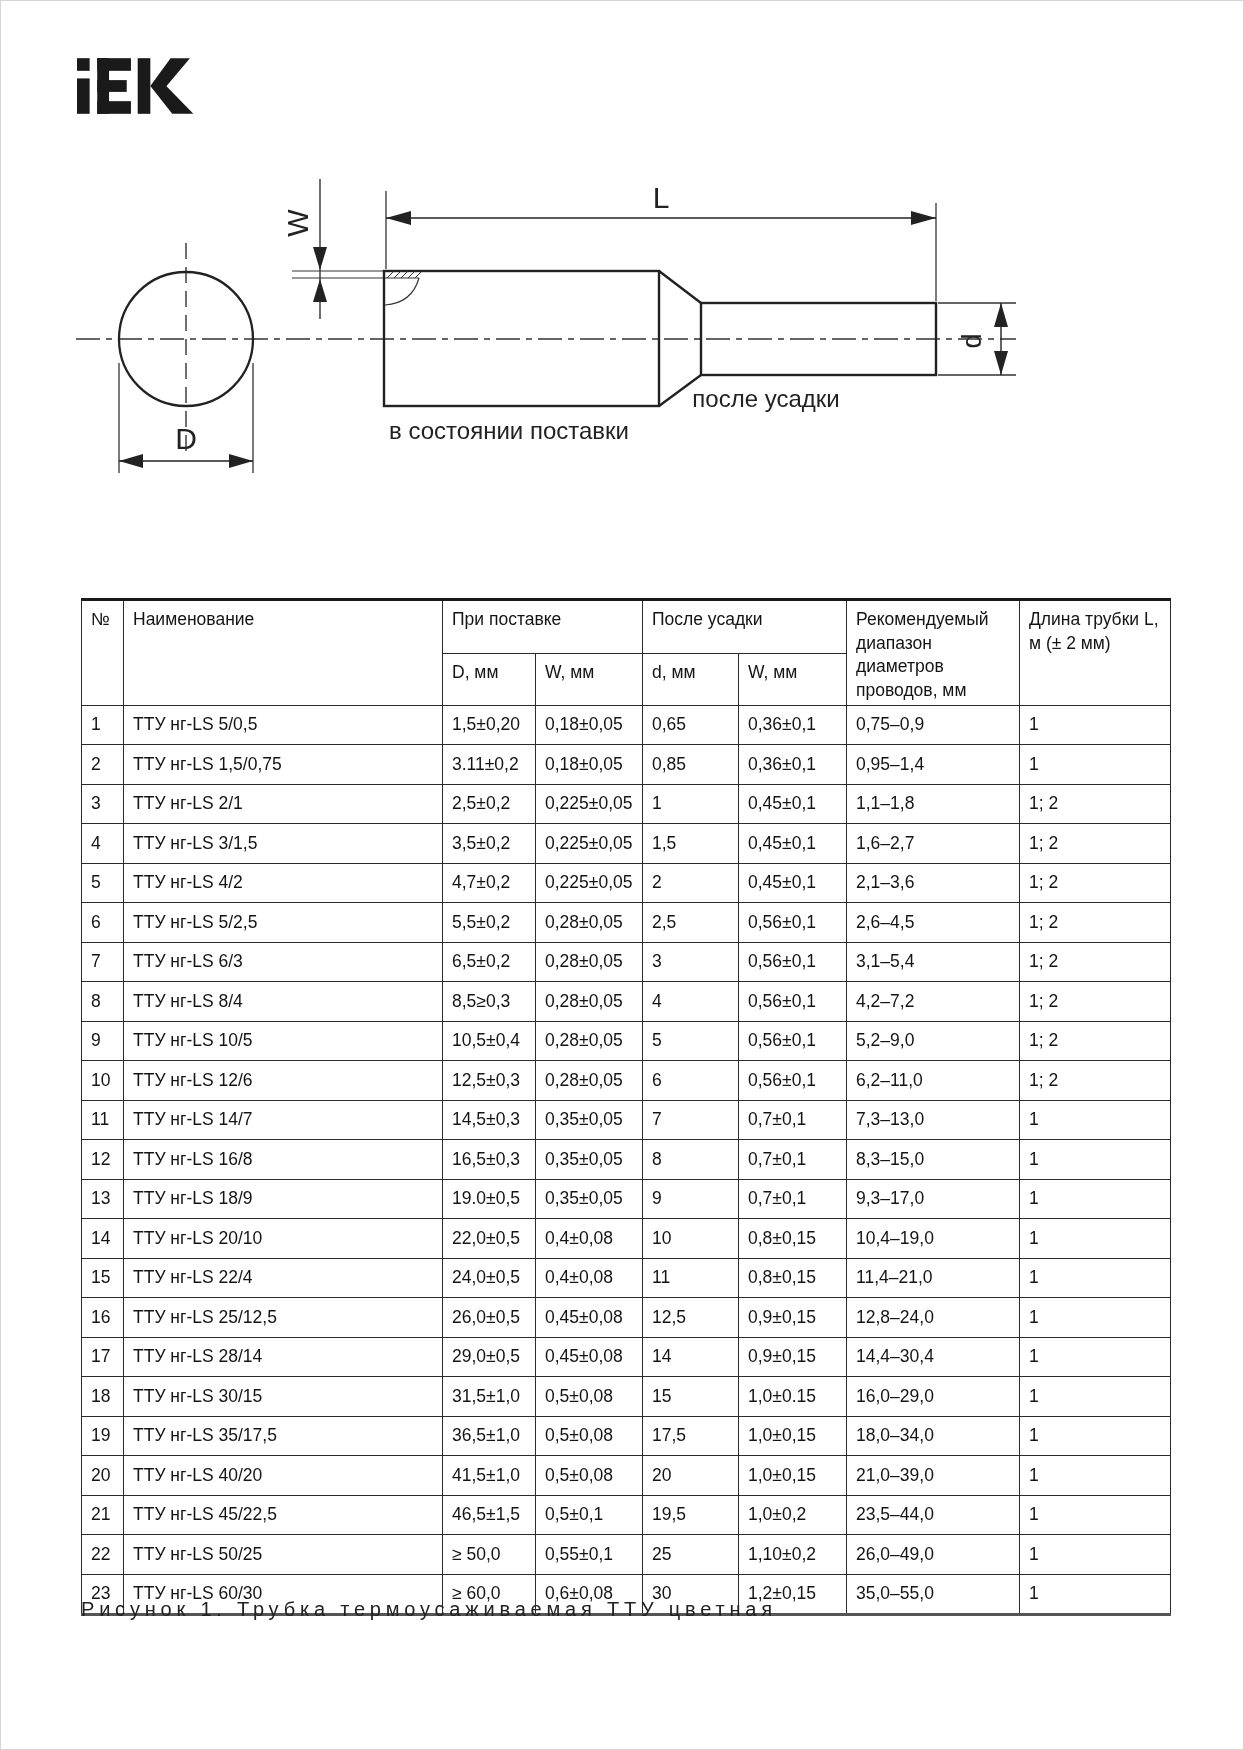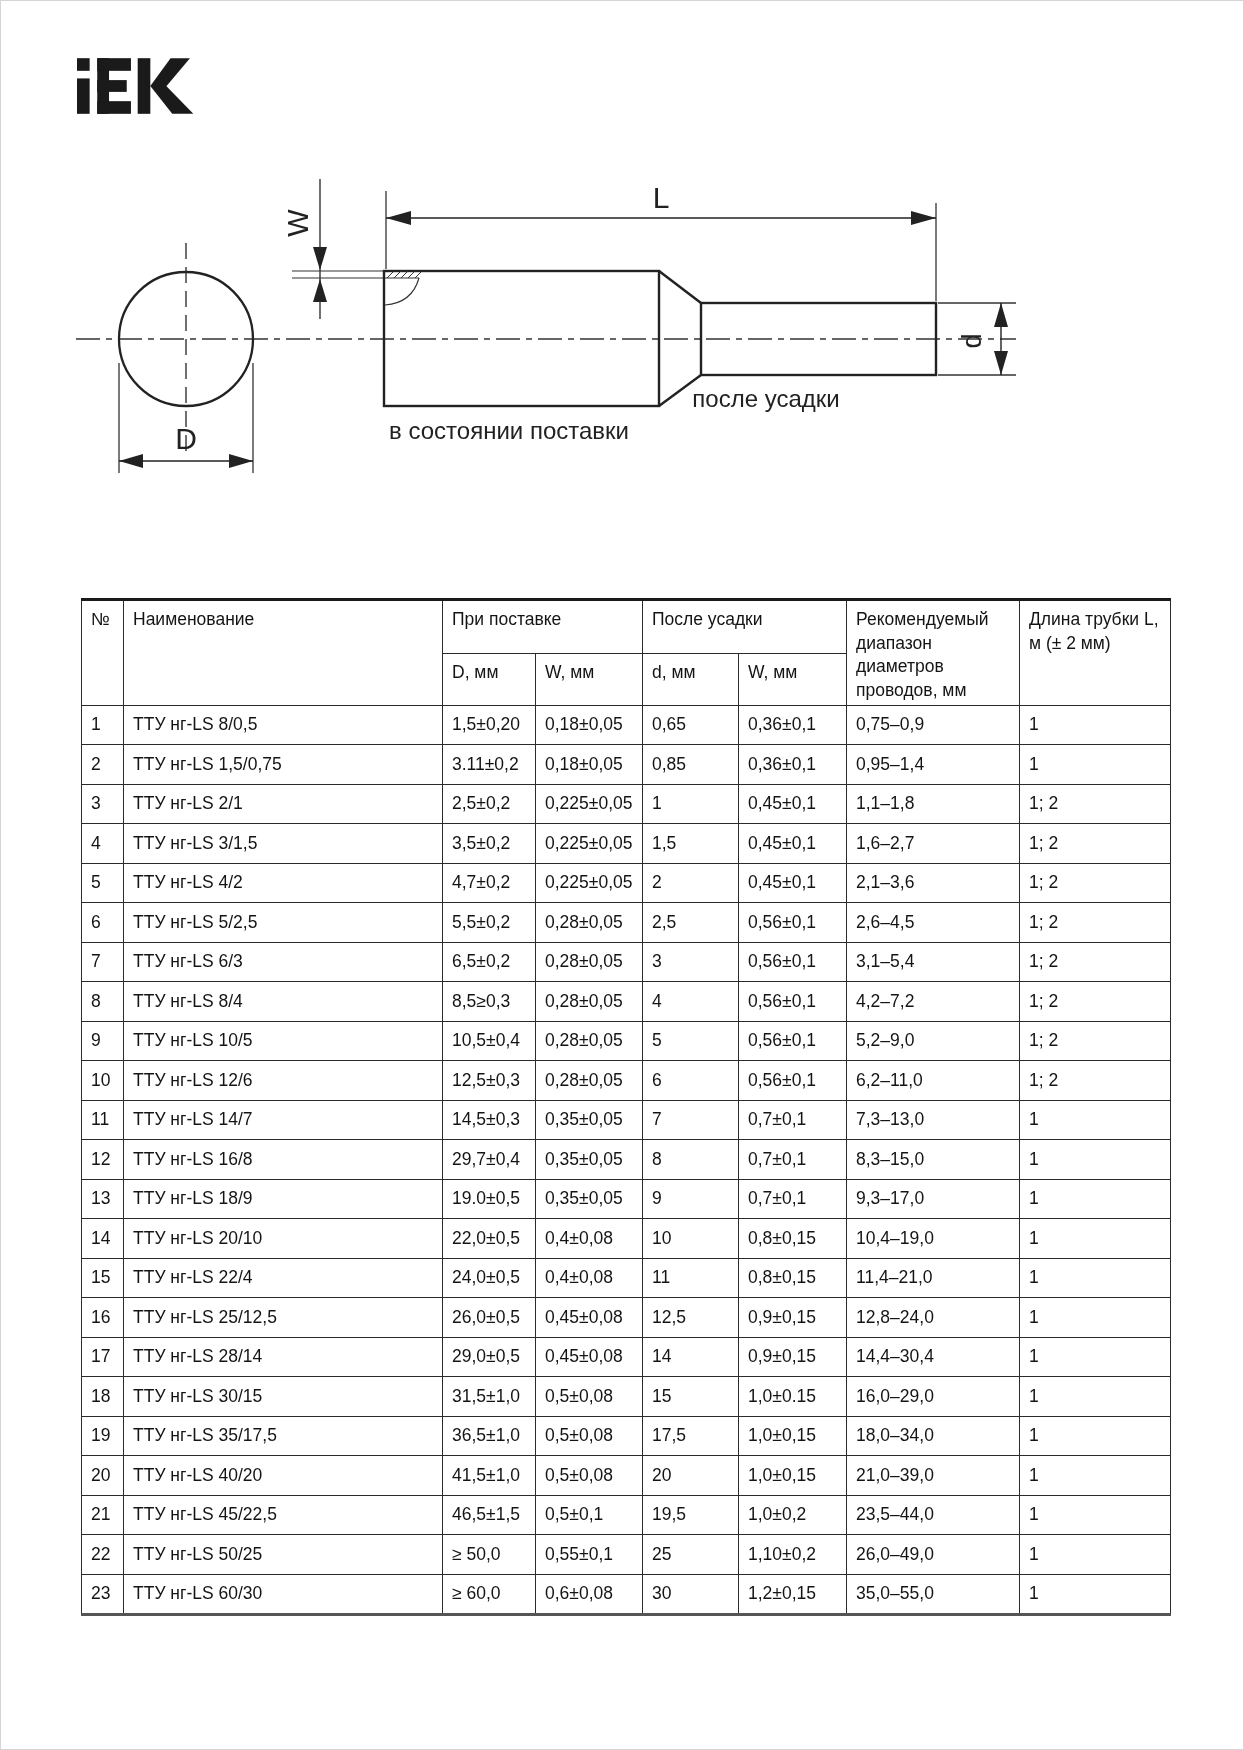--- a/index.html
+++ b/index.html
@@ -148,21 +148,21 @@
       <tr>
         <th>D, мм</th>
         <th>W, мм</th>
         <th>d, мм</th>
         <th>W, мм</th>
       </tr>
     </thead>
     <tbody id="spec-tbody">
         <tr>
           <td class="c-num">1</td>
-          <td>ТТУ нг-LS 8/0,5</td>
+          <td>ТТУ нг-LS 5/0,5</td>
           <td>1,5±0,20</td>
           <td>0,18±0,05</td>
           <td>0,65</td>
           <td>0,36±0,1</td>
           <td>0,75–0,9</td>
           <td>1</td>
         </tr>
         <tr>
           <td class="c-num">2</td>
           <td>ТТУ нг-LS 1,5/0,75</td>
@@ -259,21 +259,21 @@
           <td>14,5±0,3</td>
           <td>0,35±0,05</td>
           <td>7</td>
           <td>0,7±0,1</td>
           <td>7,3–13,0</td>
           <td>1</td>
         </tr>
         <tr>
           <td class="c-num">12</td>
           <td>ТТУ нг-LS 16/8</td>
-          <td>29,7±0,4</td>
+          <td>16,5±0,3</td>
           <td>0,35±0,05</td>
           <td>8</td>
           <td>0,7±0,1</td>
           <td>8,3–15,0</td>
           <td>1</td>
         </tr>
         <tr>
           <td class="c-num">13</td>
           <td>ТТУ нг-LS 18/9</td>
           <td>19.0±0,5</td>
@@ -379,14 +379,15 @@
           <td>≥ 60,0</td>
           <td>0,6±0,08</td>
           <td>30</td>
           <td>1,2±0,15</td>
           <td>35,0–55,0</td>
           <td>1</td>
         </tr>
       </tbody>
   </table>
 
+  <div class="caption">Рисунок 1. Трубка термоусаживаемая ТТУ цветная</div>
 
 </div>
 
 </body></html>

